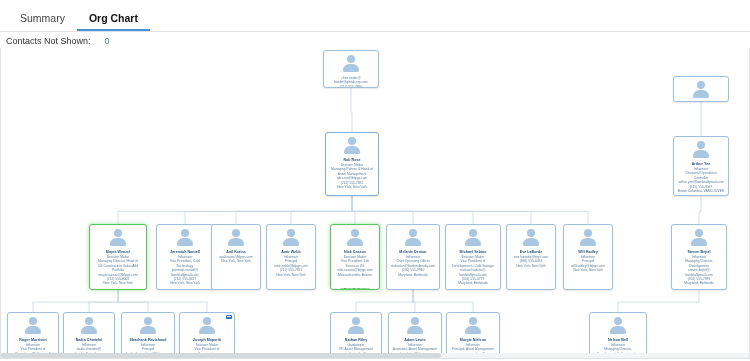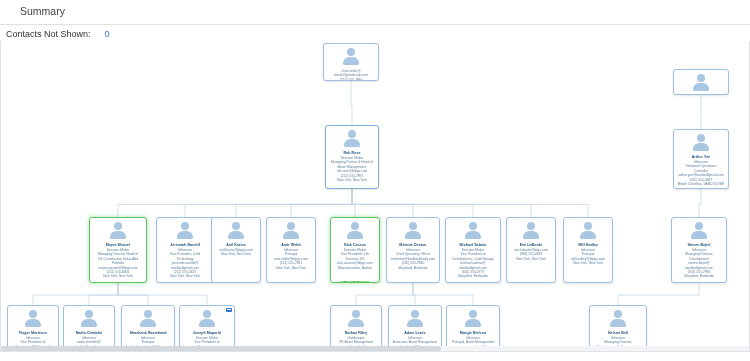--- a/index.html
+++ b/index.html
@@ -5,21 +5,21 @@
   * { box-sizing: border-box; margin: 0; padding: 0; }
   html, body {
     width: 750px; height: 361px;
     font-family: "Liberation Sans", sans-serif;
     background: #ffffff;
     overflow: hidden;
   }
 
   
   .tabbar {
-    height: 25px;
+    height: 32px;
     display: flex;
     align-items: flex-end;
     padding-left: 8px;
     border-bottom: 1px solid #e1e1e1;
     background: #ffffff;
   }
   .tab {
     font-size: 10.5px;
     color: #444;
     padding: 3px 12px 5px 12px;
@@ -158,20 +158,21 @@
     height: 5px; width: 440px;
     background: #d4d9de;
     border-radius: 3px;
   }
 </style>
 </head>
 <body>
 
 <div class="tabbar">
   <div class="tab">Summary</div>
+  <div class="tab active">Org Chart</div>
 </div>
 
 <div class="subhead">
   <span>Contacts Not Shown:</span>
   <span class="count">0</span>
 </div>
 
 <div class="canvas-wrap">
   <div class="canvas" id="canvas">
     <svg class="links" id="links-svg">

